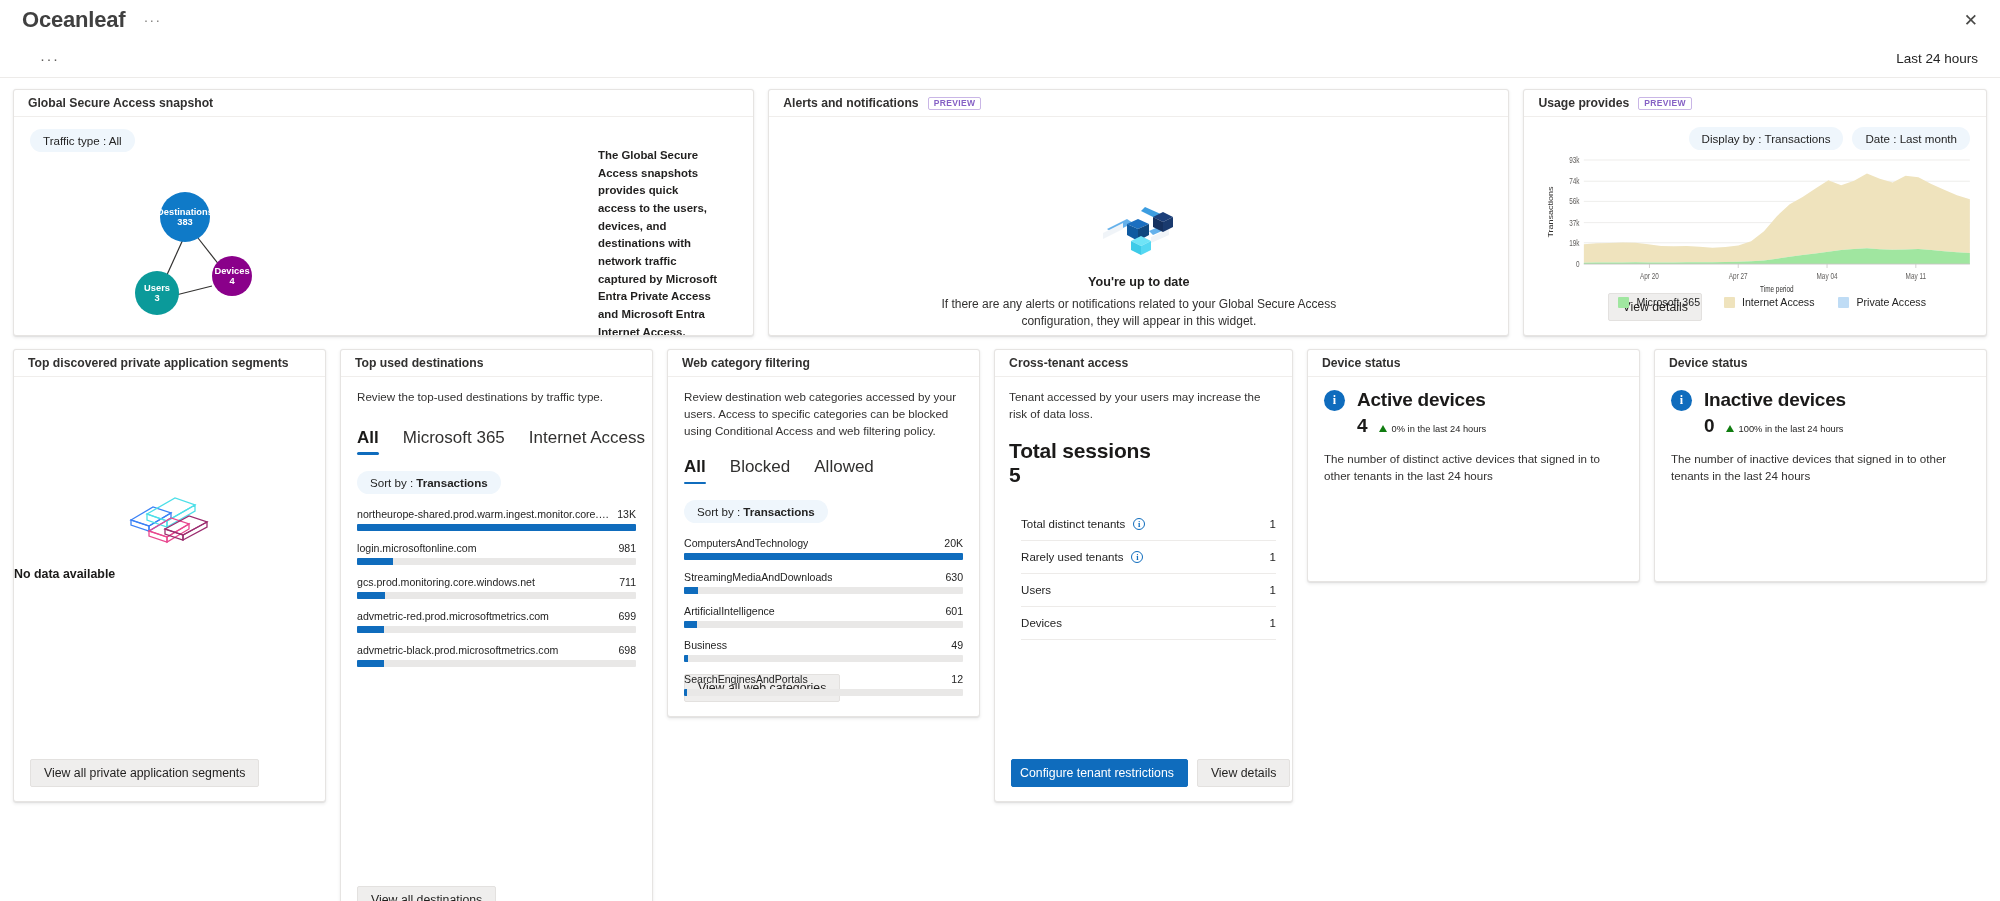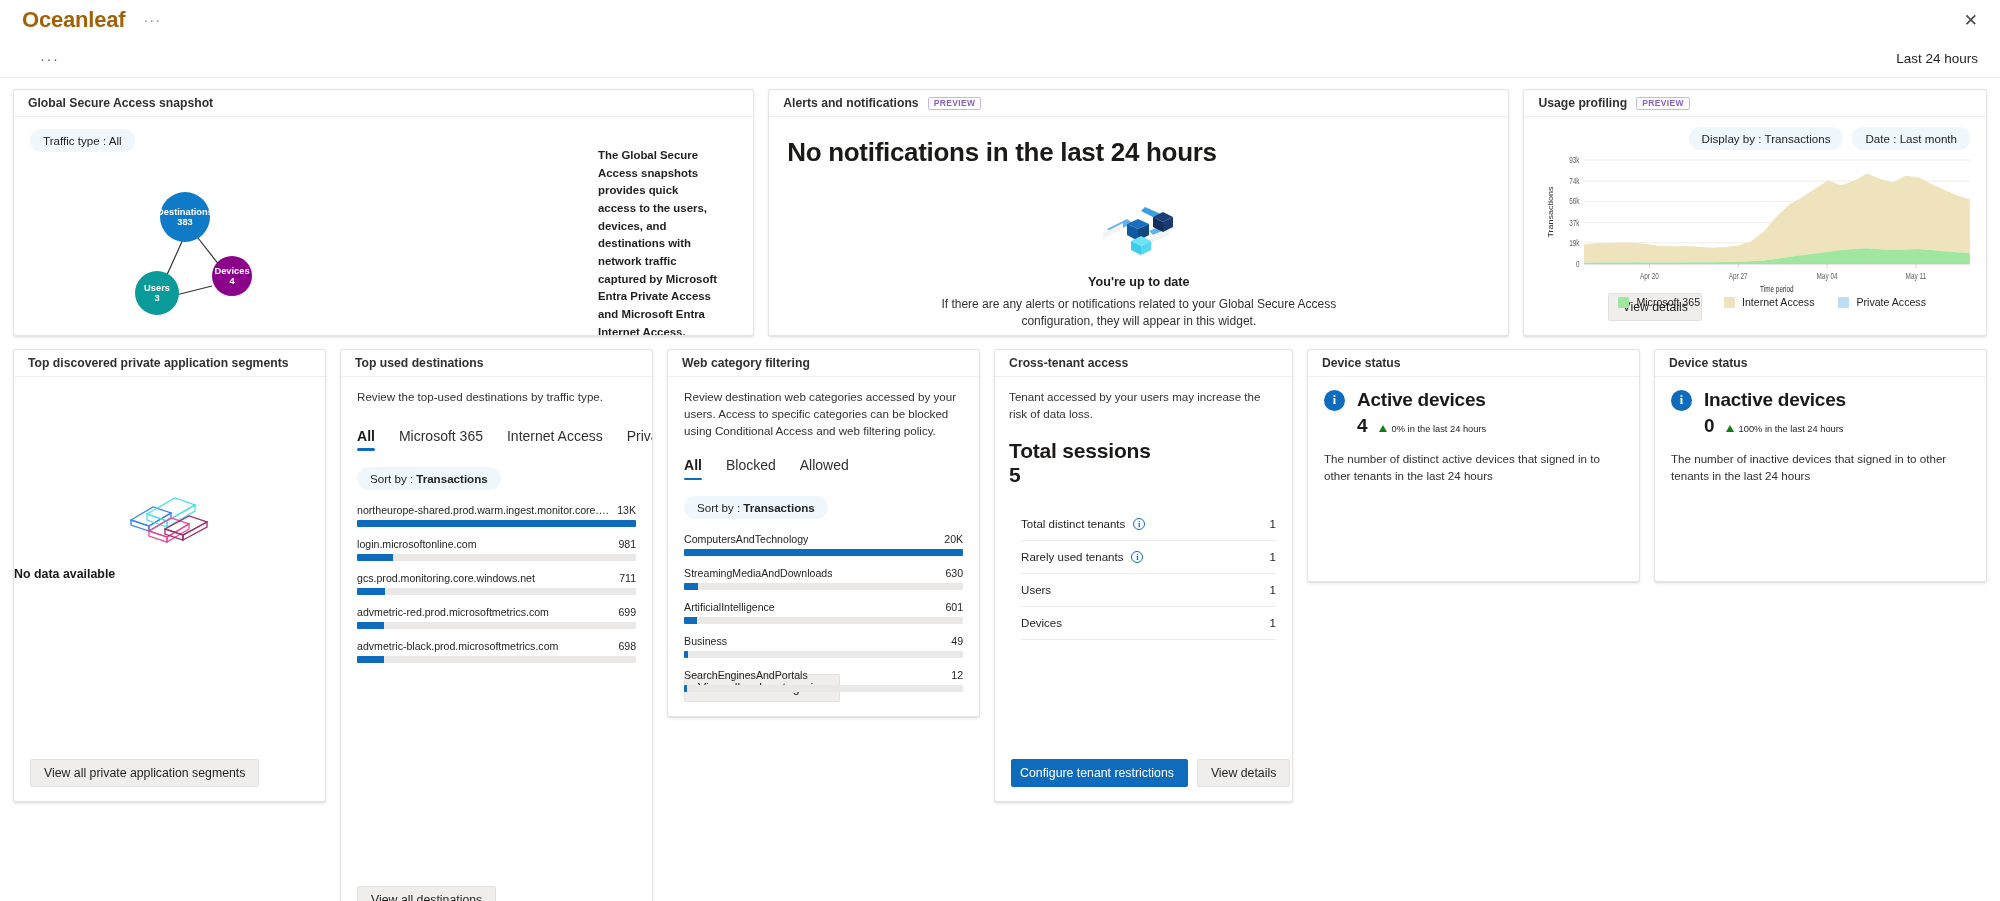--- a/index.html
+++ b/index.html
@@ -17,21 +17,21 @@
     height: 40px;
     display: flex;
     align-items: center;
     padding: 0 16px 0 22px;
     background: #fff;
   }
   .app-title {
     font-size: 22px;
     font-weight: 700;
     letter-spacing: -0.2px;
-    color: #a16207;
+    color: #404040;
   }
   .title-ellipsis {
     margin-left: 18px;
     font-size: 15px;
     color: #8a8886;
     letter-spacing: 1px;
     line-height: 8px;
   }
   .close-x {
     margin-left: auto;
@@ -237,21 +237,21 @@
     color: #323130;
     line-height: 1.45;
   }
 
   .tabs {
     display: flex;
     gap: 24px;
     margin-top: 22px;
   }
   .tab {
-    font-size: 14px;
+    font-size: 17px;
     color: #323130;
     padding-bottom: 7px;
     position: relative;
     cursor: pointer;
     white-space: nowrap;
   }
   .tab.active { font-weight: 700; color: #1b1a19; }
   .tab.active::after {
     content: "";
     position: absolute;
@@ -423,21 +423,20 @@
         </div>
       </div>
     </div>
 
     <div class="card c-alerts">
       <div class="card-head">
         <span class="card-title">Alerts and notifications</span>
         <span class="preview-pill">PREVIEW</span>
       </div>
       <div class="card-body">
-        <div class="alerts-h1">No notifications in the last 24 hours</div>
         <div class="alerts-empty">
           <div class="cube-art">
             <svg width="92" height="64" viewBox="0 0 92 64">
               <polygon points="14,32 34,22 40,26 20,36" fill="#4aa3e8" opacity="0.85"></polygon>
               <polygon points="10,36 30,26 30,32 10,42" fill="#f0f4f8"></polygon>
               <polygon points="52,10 70,18 64,22 48,14" fill="#3c9de0"></polygon>
               <polygon points="56,34 74,26 78,30 60,38" fill="#4aa3e8" opacity="0.85"></polygon>
               <polygon points="58,40 76,32 76,38 58,46" fill="#f0f4f8"></polygon>
               <polygon points="34,27 45,22 56,27 45,32" fill="#1b6fc0"></polygon>
               <polygon points="34,27 34,38 45,44 45,32" fill="#0f5aa0"></polygon>
@@ -451,21 +450,21 @@
             </svg>
           </div>
           <div class="alerts-up">You're up to date</div>
           <div class="alerts-sub">If there are any alerts or notifications related to your Global Secure Access configuration, they will appear in this widget.</div>
         </div>
       </div>
     </div>
 
     <div class="card c-usage">
       <div class="card-head">
-        <span class="card-title">Usage profiling</span>
+        <span class="card-title">Usage provides</span>
         <span class="preview-pill">PREVIEW</span>
       </div>
       <div class="card-body" style="padding:8px 10px 0 10px;">
         <div class="usage-controls">
           <span class="chip">Display by : Transactions</span>
           <span class="chip">Date : Last month</span>
         </div>
         <div class="usage-chart">
           <svg id="usage-svg" width="100%" height="140" viewBox="0 0 620 140" preserveAspectRatio="none">
               <line x1="70" x2="612" y1="110" y2="110" stroke="#e6e4e2" stroke-width="0.8"></line>

